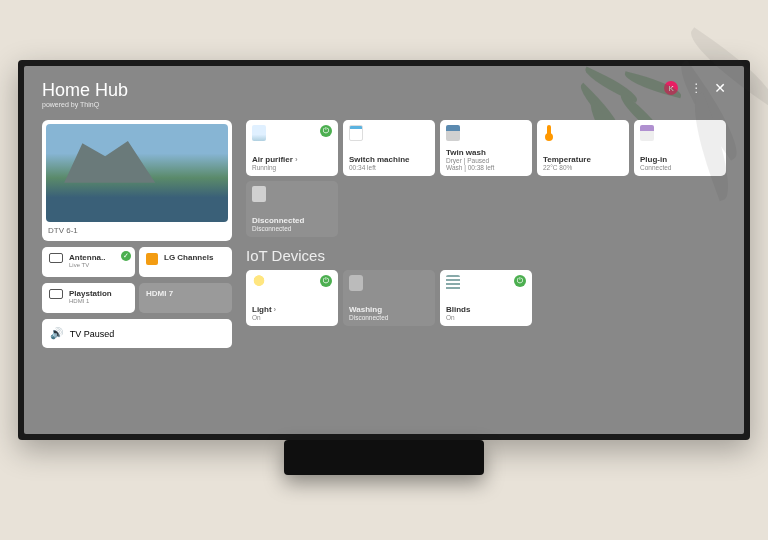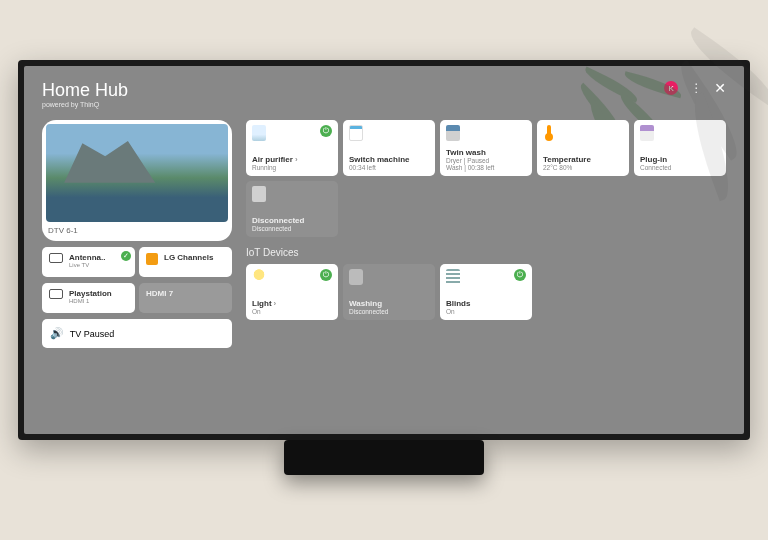--- a/index.html
+++ b/index.html
@@ -12,21 +12,21 @@
 .shadow-leaves { position: absolute; top: 0; right: 0; width: 160px; height: 200px; opacity: 0.08; pointer-events: none; }
 .header { display: flex; justify-content: space-between; align-items: flex-start; color: #fff; margin-bottom: 12px; }
 .title { font-size: 18px; font-weight: 300; }
 .subtitle { font-size: 7px; opacity: 0.8; }
 .header-actions { display: flex; gap: 12px; align-items: center; }
 .badge { width: 14px; height: 14px; border-radius: 50%; background: #e91e63; color: #fff; font-size: 8px; display: flex; align-items: center; justify-content: center; }
 .dots { color: #fff; font-size: 12px; }
 .close { color: #fff; font-size: 14px; }
 .content { display: flex; gap: 14px; height: calc(100% - 40px); }
 .left { width: 190px; display: flex; flex-direction: column; gap: 6px; }
-.preview { background: #fff; border-radius: 14px; padding: 4px; }
+.preview { background: #fff; border-radius: 6px; padding: 4px; }
 .preview-img { width: 100%; height: 98px; background: linear-gradient(180deg, #87b5d4 30%, #5a8a6a 55%, #3a6078 75%); border-radius: 4px; position: relative; overflow: hidden; }
 .mountain { position: absolute; bottom: 40%; left: 10%; width: 50%; height: 45%; background: #6a7a7a; clip-path: polygon(0 100%, 20% 10%, 45% 40%, 70% 5%, 100% 100%); }
 .preview-label { font-size: 8px; color: #666; padding: 4px 2px 2px; }
 .src-row { display: flex; gap: 4px; }
 .src-card { flex: 1; background: #fff; border-radius: 5px; padding: 6px 7px; display: flex; align-items: flex-start; gap: 6px; position: relative; min-height: 30px; }
 .src-card.dim { background: #9a9a9a; color: #ddd; }
 .src-icon { width: 14px; height: 10px; border: 1.2px solid #555; border-radius: 2px; flex-shrink: 0; }
 .src-text { display: flex; flex-direction: column; }
 .src-name { font-size: 8px; font-weight: 600; color: #333; }
 .src-sub { font-size: 6px; color: #888; }
@@ -51,21 +51,21 @@
 .ico-twin { background: linear-gradient(180deg, #5b8ab0 40%, #d0d0d0 40%); }
 .ico-plug { background: linear-gradient(180deg, #b090d0 40%, #eee 40%); }
 .ico-fridge { background: #d0d0d0; }
 .ico-light { background: radial-gradient(circle at 50% 35%, #ffe680 40%, #fff 45%); }
 .ico-switch { background: #bbb; border-radius: 3px; }
 .ico-blinds { background: repeating-linear-gradient(180deg, #8aa, #8aa 2px, #fff 2px, #fff 4px); }
 .pwr { width: 12px; height: 12px; border-radius: 50%; background: #4caf50; display: flex; align-items: center; justify-content: center; color: #fff; font-size: 8px; }
 .dev-name { font-size: 8px; font-weight: 600; color: #333; display: flex; align-items: center; gap: 2px; margin-top: auto; }
 .dev-arrow { font-size: 8px; color: #999; }
 .dev-status { font-size: 6.5px; color: #888; }
-.sec-title { color: #eee; font-size: 10px; margin-bottom: 6px; }
+.sec-title { color: #eee; font-size: 15px; margin-bottom: 6px; }
 </style>
 </head>
 <body>
 
 <div class="tv-frame">
   <div class="tv-screen">
     <div class="leaves">
       <div class="leaf" style="top:10px;left:20px;transform:rotate(25deg)"></div>
       <div class="leaf" style="top:25px;left:15px;transform:rotate(45deg)"></div>
       <div class="leaf" style="top:40px;left:25px;transform:rotate(60deg)"></div>

